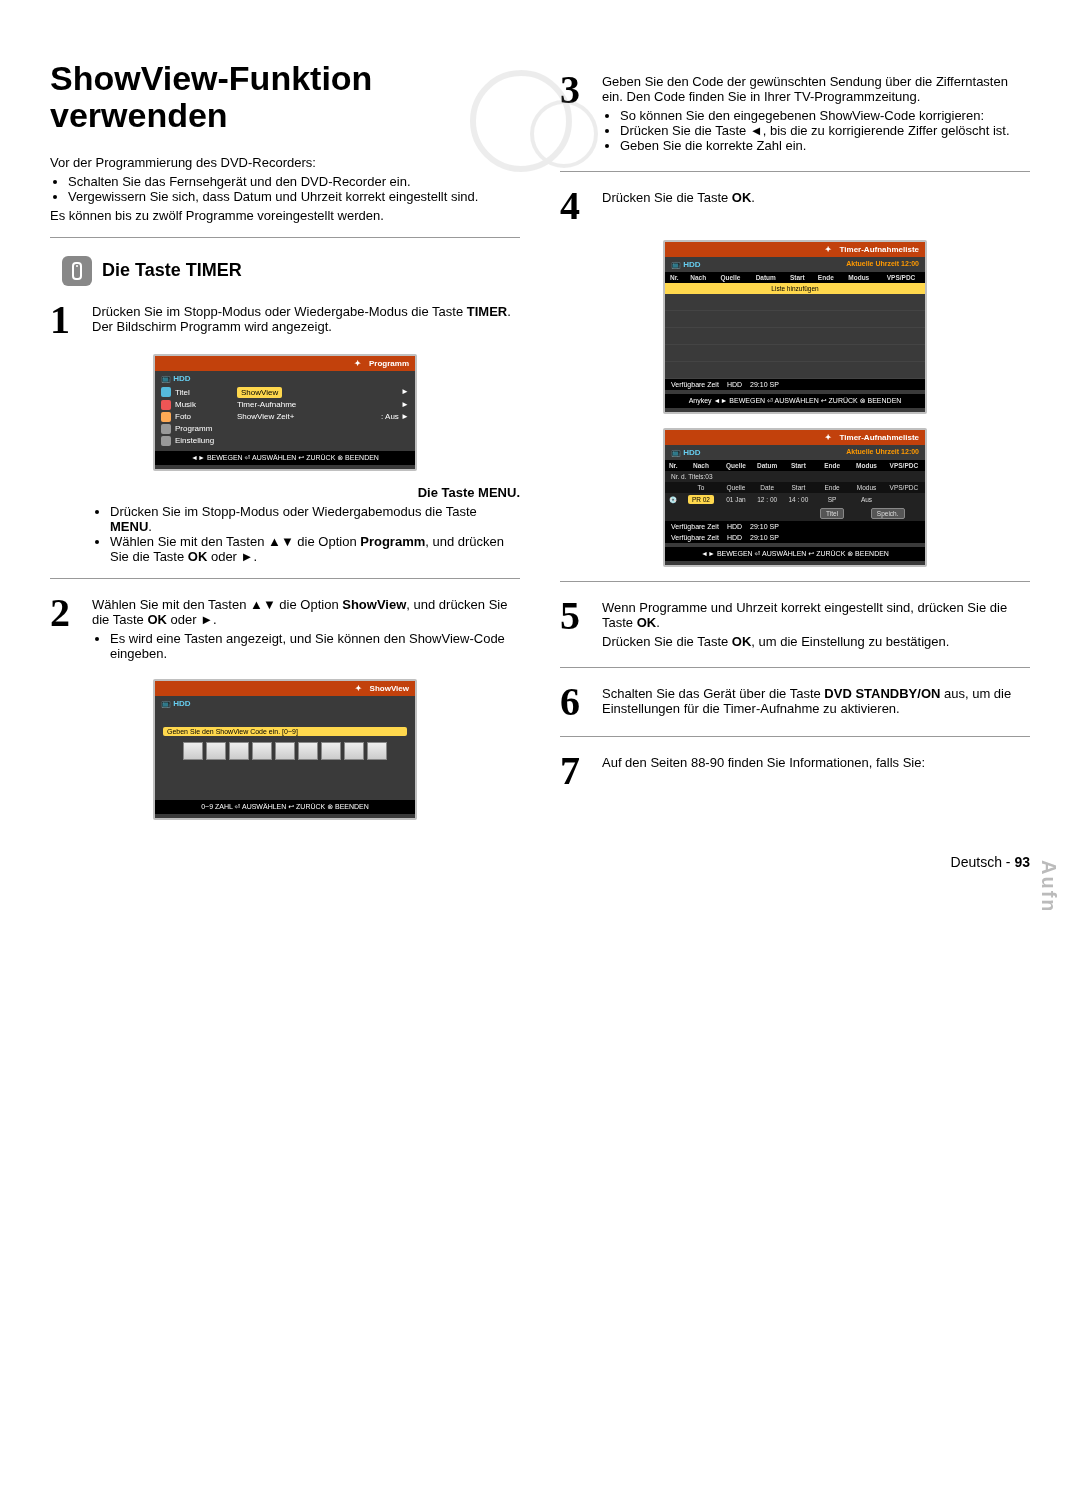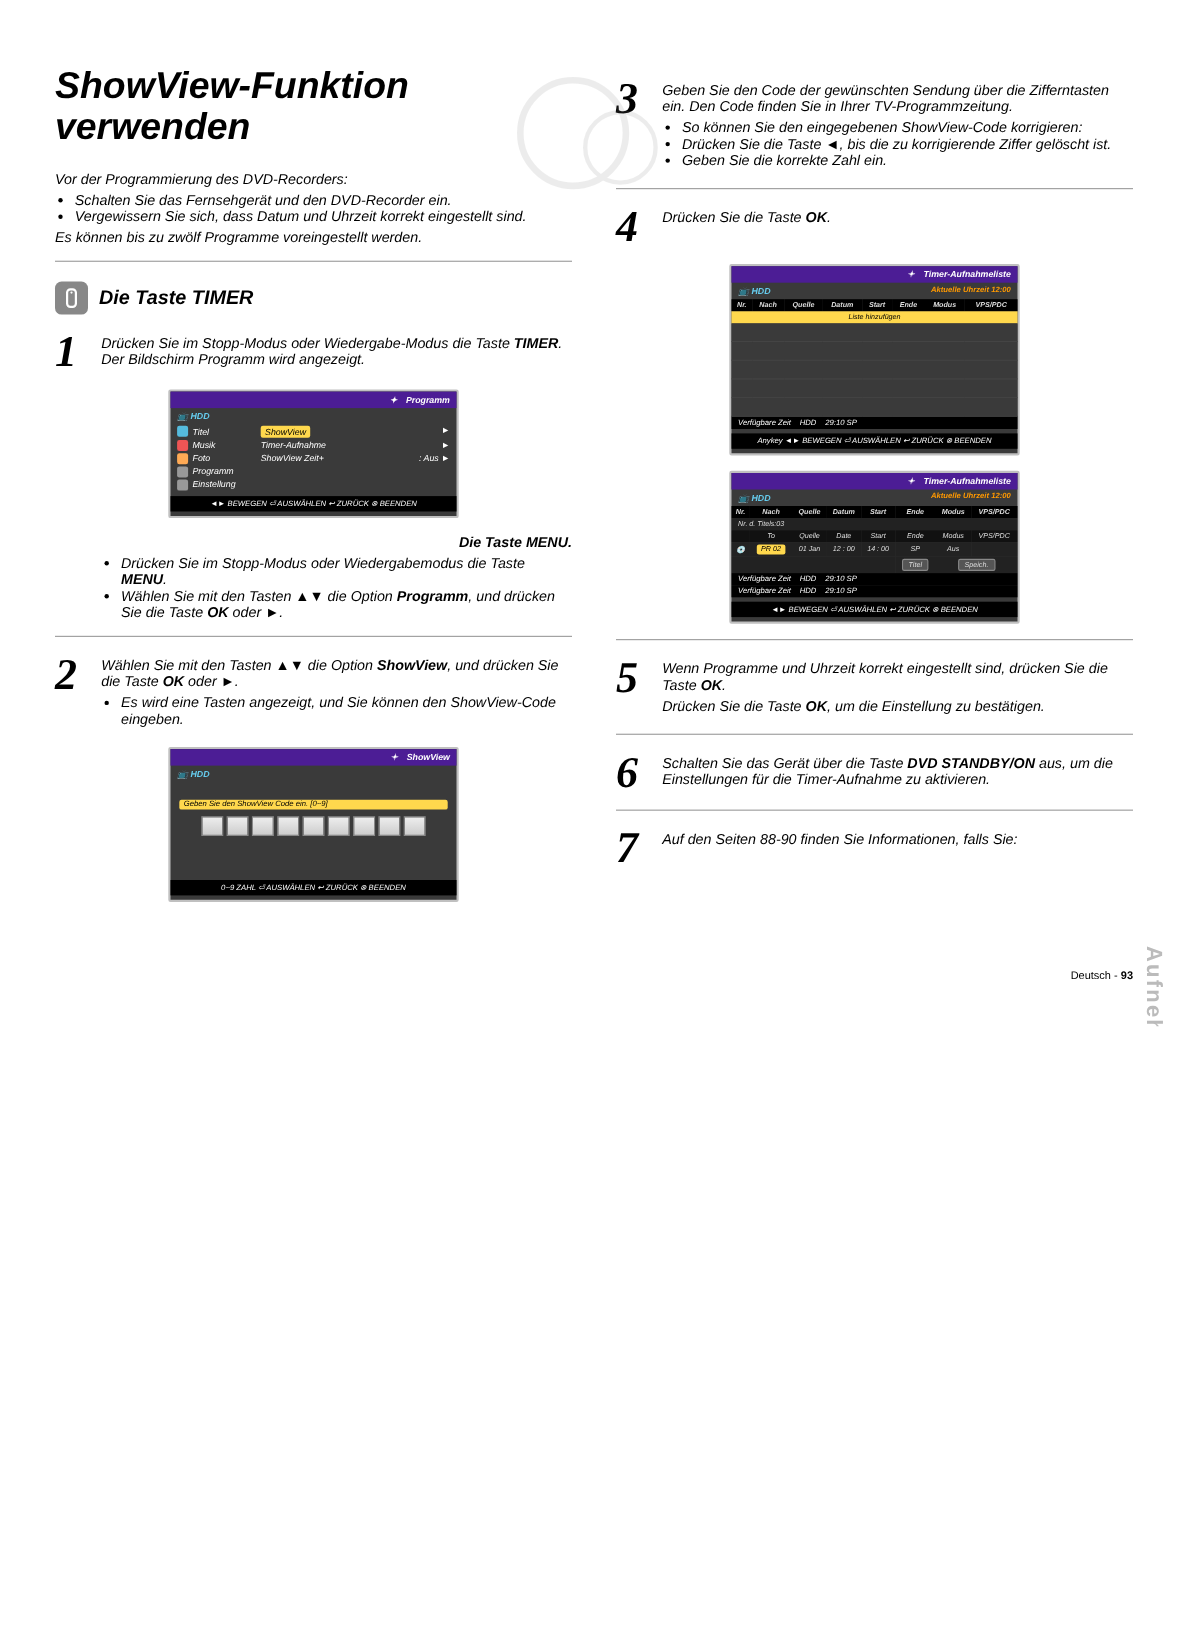--- a/index.html
+++ b/index.html
@@ -9,21 +9,20 @@
     font-size: 13px;
     color: #000;
     width: 1080px;
     box-sizing: border-box;
     background: #fff;
     position: relative;
   }
   .columns {
     display: flex;
     gap: 40px;
-    font-style: italic;
   }
   .col {
     flex: 1;
     min-width: 0;
   }
   .title-block {
     position: relative;
     margin-bottom: 20px;
   }
   .title-block h1 {
@@ -44,21 +43,21 @@
   .intro ul { margin: 2px 0; padding-left: 18px; }
   hr.divider {
     border: none;
     border-top: 1px solid #999;
     margin: 14px 0;
   }
   .section-head {
     display: flex;
     align-items: center;
     gap: 10px;
-    margin: 18px 0 14px 0;
+    margin: 18px 0 14px 12px;
   }
   .icon-box {
     width: 30px;
     height: 30px;
     border-radius: 6px;
     background: #888;
     display: flex;
     align-items: center;
     justify-content: center;
   }
@@ -88,21 +87,21 @@
     width: 260px;
     margin: 14px auto;
     background: #3a3a3a;
     border: 2px solid #c0c0c0;
     border-radius: 2px;
     color: #fff;
     font-size: 8px;
     padding-bottom: 4px;
   }
   .osd-title {
-    background: #4c1d95;
+    background: #c2410c;
     padding: 3px 6px;
     display: flex;
     justify-content: flex-end;
     gap: 4px;
     font-weight: bold;
     font-size: 8px;
   }
   .osd-title::before { content: "✦"; margin-right: 4px; }
   .osd-hdd {
     padding: 3px 6px;
@@ -168,22 +167,22 @@
     top: 860px;
     writing-mode: vertical-rl;
     text-orientation: mixed;
     font-size: 20px;
     color: #bbb;
     font-weight: bold;
     letter-spacing: 2px;
   }
   .page-foot {
     text-align: right;
-    margin-top: 48px;
-    font-size: 10px;
+    margin-top: 20px;
+    font-size: 14px;
   }
   .page-foot b { font-weight: bold; }
   .btn-chip {
     display:inline-block;
     padding:1px 5px;
     border:1px solid #888;
     border-radius:2px;
     background:#555;
     font-size:6.5px;
   }

